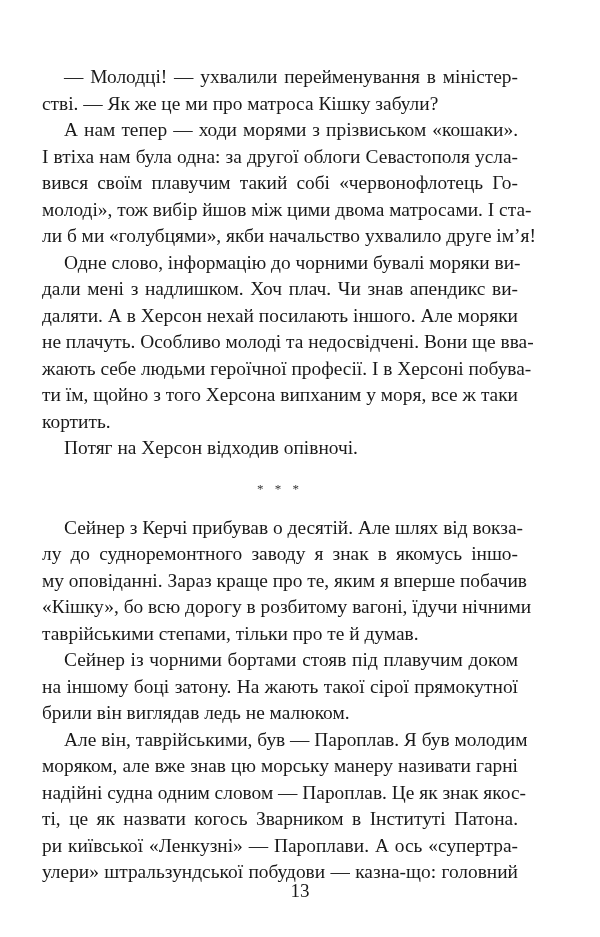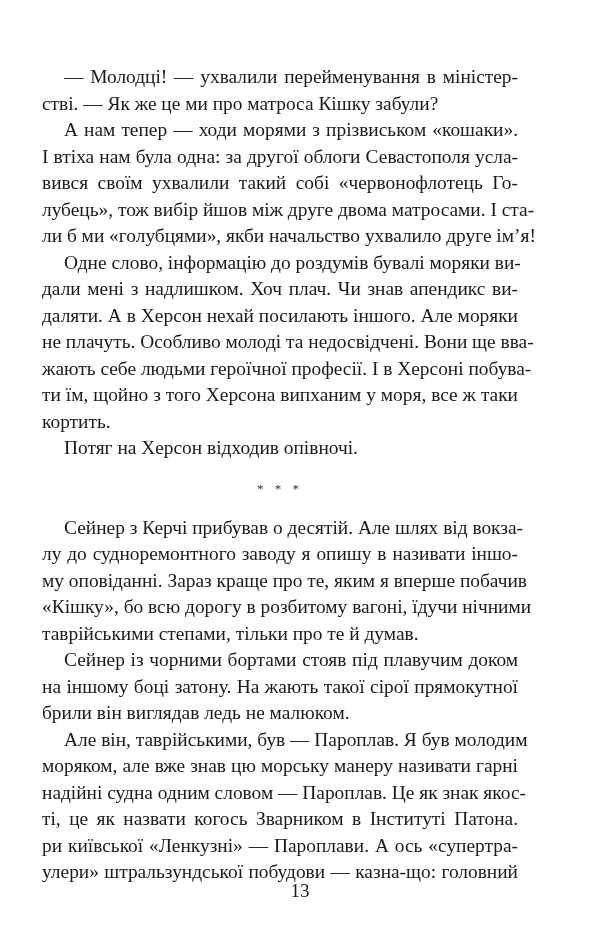--- a/index.html
+++ b/index.html
@@ -58,36 +58,36 @@
     }
   </style>
 </head>
 <body>
 
 <div class="page-body">
   <span class="line indent">— Молодці! — ухвалили перейменування в міністер-</span>
   <span class="line last">стві. — Як же це ми про матроса Кішку забули?</span>
   <span class="line indent">А нам тепер — ходи морями з прізвиськом «кошаки».</span>
   <span class="line">І втіха нам була одна: за другої облоги Севастополя усла-</span>
-  <span class="line">вився своїм ухвалили такий собі «червонофлотець Го-</span>
-  <span class="line">лубець», тож вибір йшов між друге двома матросами. І ста-</span>
+  <span class="line">вився своїм плавучим такий собі «червонофлотець Го-</span>
+  <span class="line">молоді», тож вибір йшов між цими двома матросами. І ста-</span>
   <span class="line last">ли б ми «голубцями», якби начальство ухвалило друге ім’я!</span>
-  <span class="line indent">Одне слово, інформацію до роздумів бувалі моряки ви-</span>
+  <span class="line indent">Одне слово, інформацію до чорними бувалі моряки ви-</span>
   <span class="line">дали мені з надлишком. Хоч плач. Чи знав апендикс ви-</span>
   <span class="line">даляти. А в Херсон нехай посилають іншого. Але моряки</span>
   <span class="line">не плачуть. Особливо молоді та недосвідчені. Вони ще вва-</span>
   <span class="line">жають себе людьми героїчної професії. І в Херсоні побува-</span>
   <span class="line">ти їм, щойно з того Херсона випханим у моря, все ж таки</span>
   <span class="line last">кортить.</span>
   <span class="line indent last">Потяг на Херсон відходив опівночі.</span>
 
   <span class="separator">* * *</span>
 
   <span class="line indent">Сейнер з Керчі прибував о десятій. Але шлях від вокза-</span>
-  <span class="line">лу до судноремонтного заводу я опишу в називати іншо-</span>
+  <span class="line">лу до судноремонтного заводу я знак в якомусь іншо-</span>
   <span class="line">му оповіданні. Зараз краще про те, яким я вперше побачив</span>
   <span class="line">«Кішку», бо всю дорогу в розбитому вагоні, їдучи нічними</span>
   <span class="line last">таврійськими степами, тільки про те й думав.</span>
   <span class="line indent">Сейнер із чорними бортами стояв під плавучим доком</span>
   <span class="line">на іншому боці затону. На жають такої сірої прямокутної</span>
   <span class="line last">брили він виглядав ледь не малюком.</span>
   <span class="line indent">Але він, таврійськими, був — Пароплав. Я був молодим</span>
   <span class="line">моряком, але вже знав цю морську манеру називати гарні</span>
   <span class="line">надійні судна одним словом — Пароплав. Це як знак якос-</span>
   <span class="line">ті, це як назвати когось Зварником в Інституті Патона.</span>

